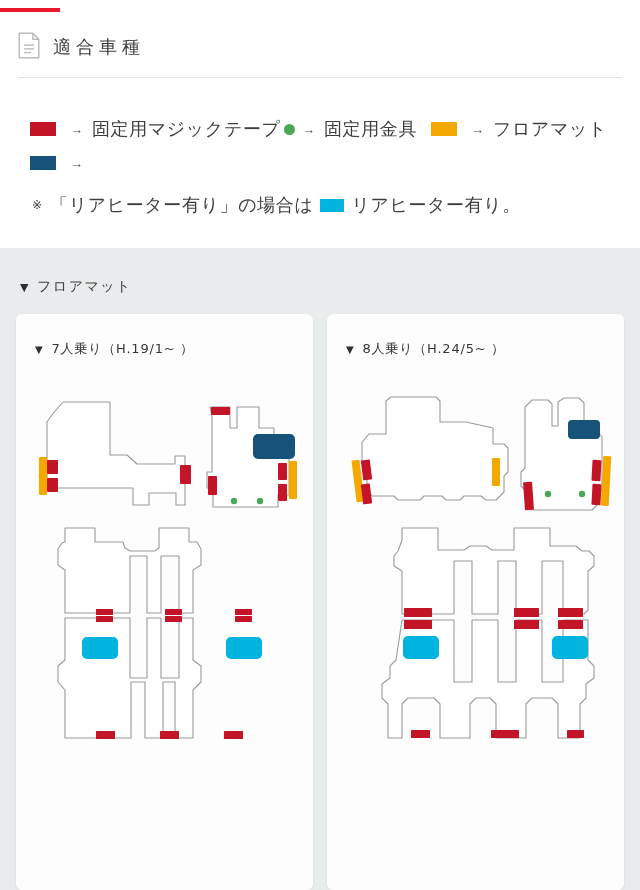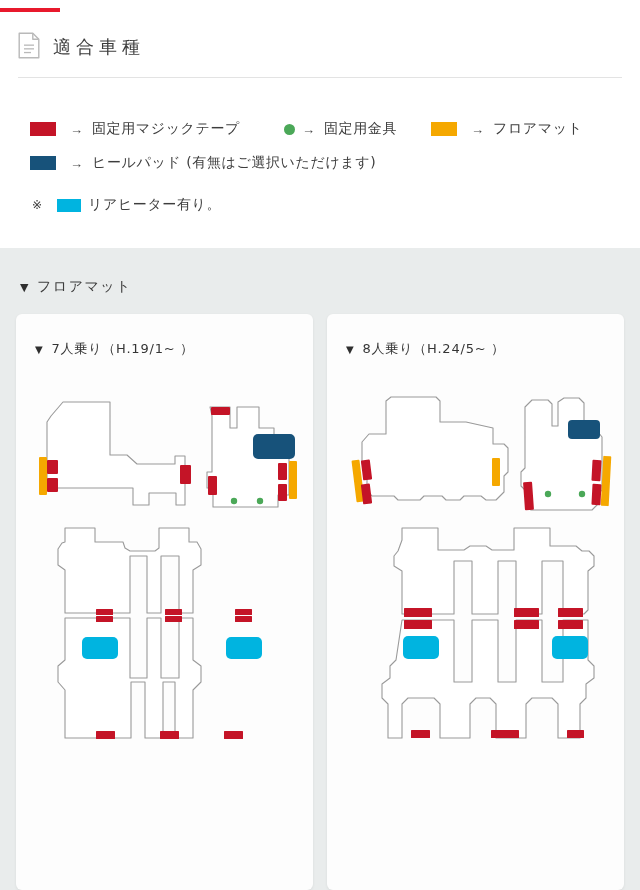--- a/index.html
+++ b/index.html
@@ -105,21 +105,21 @@
     margin-right: 7px;
   }
   .lg-arrow {
     display: inline-block;
     margin: 0 9px 0 14px;
     font-size: 13px;
     color: #4a4a4a;
   }
   .lg-arrow.tight { margin-left: 0px; }
   .lg-text {
-    font-size: 14px;
+    font-size: 18px;
     color: #3d3d3d;
     font-family: "DejaVu Sans", "Liberation Sans", sans-serif;
     letter-spacing: 0.6px;
   }
 
   .legend-note {
     display: flex;
     align-items: center;
     height: 34px;
     margin-top: 8px;
@@ -245,26 +245,26 @@
         <span class="lg-arrow">→</span>
         <span class="lg-text">フロアマット</span>
       </div>
 
     </div>
 
     <div class="legend-row">
       <div class="legend-item">
         <span class="sw" style="background:#17527a"></span>
         <span class="lg-arrow">→</span>
-        <span class="lg-text">ヒールパッド (有無はご選択いただけます)</span>
       </div>
     </div>
 
     <div class="legend-note">
       <span class="note-mark">※</span>
+      <span class="lg-text">「リアヒーター有り」の場合は</span>
       <span class="note-sw" style="background:#00b4e0"></span>
       <span class="lg-text">リアヒーター有り。</span>
     </div>
 
   </div>
 </div>
 
 <div class="grey-section"></div>
 
 <div class="section-title">

